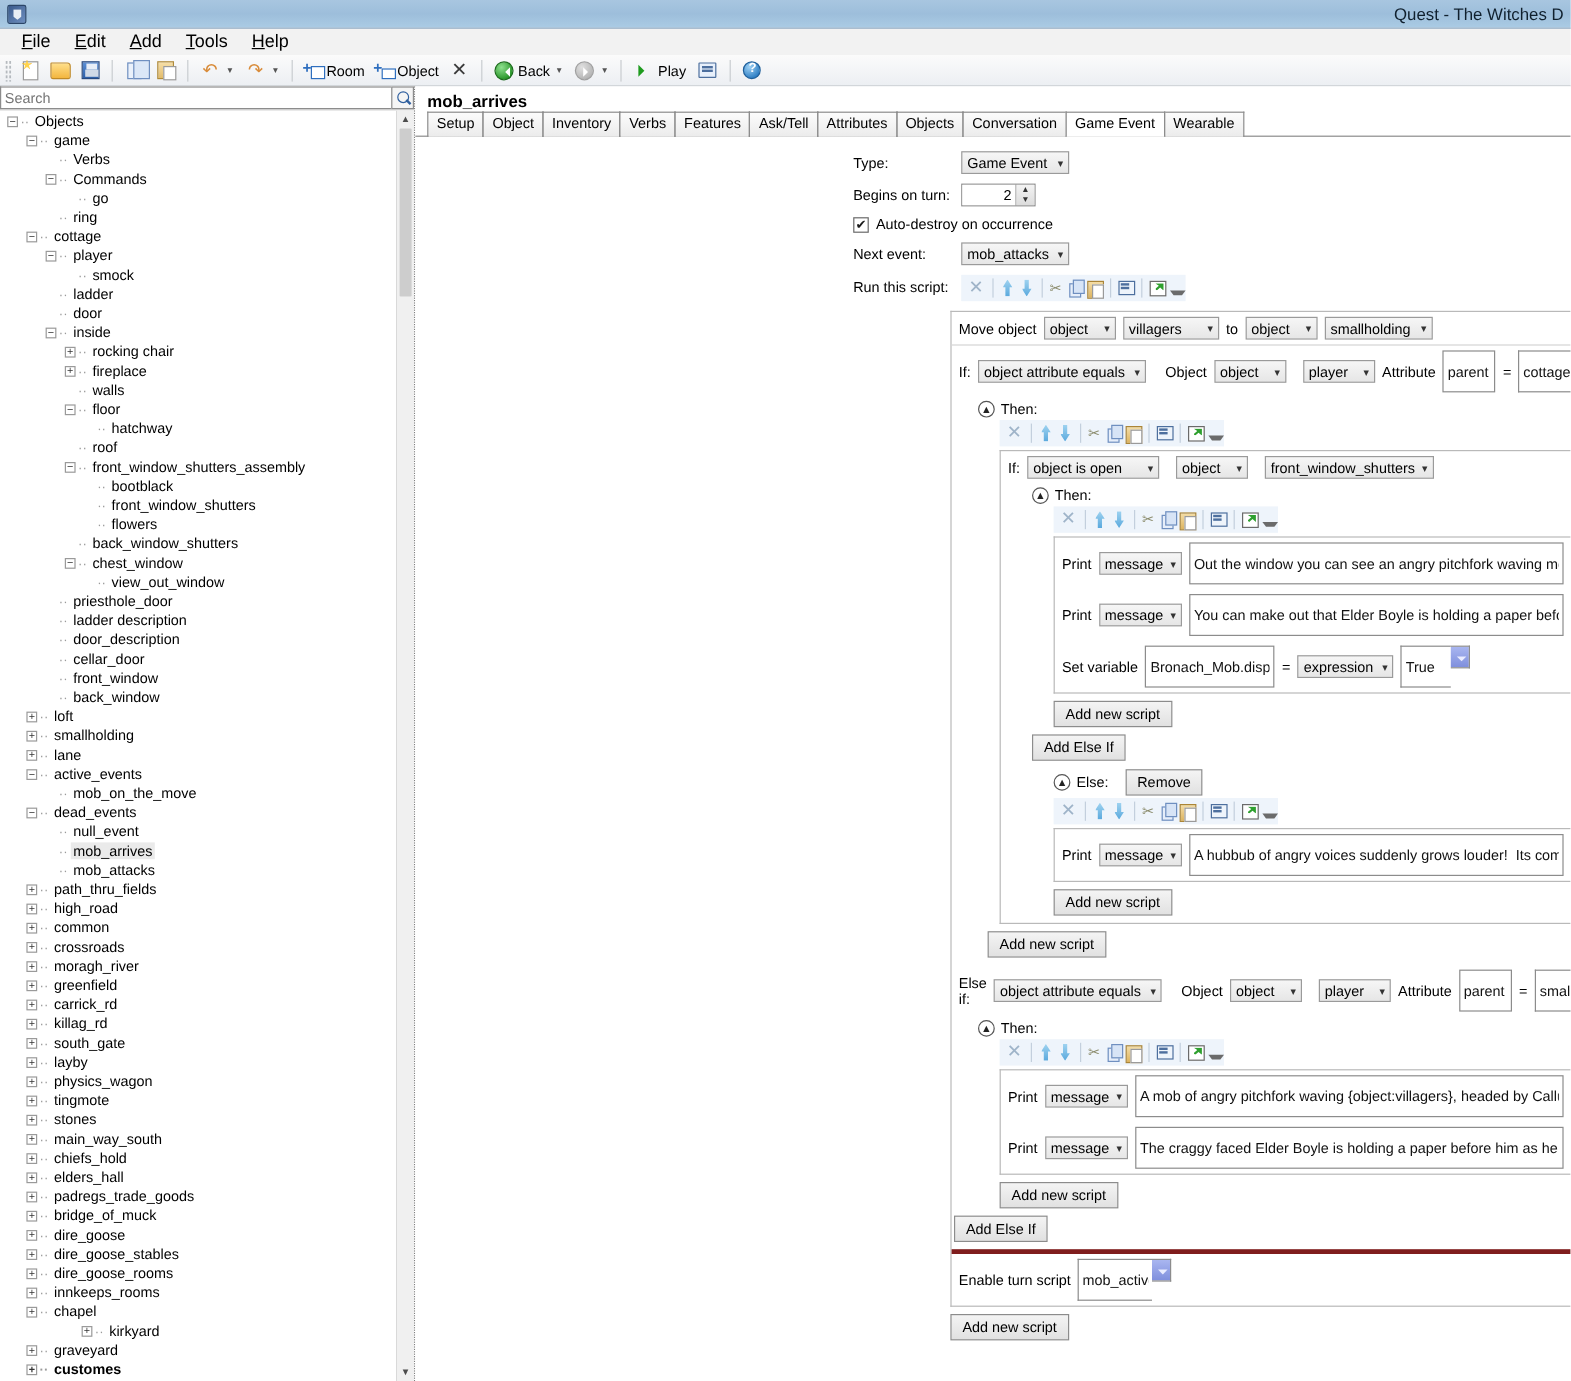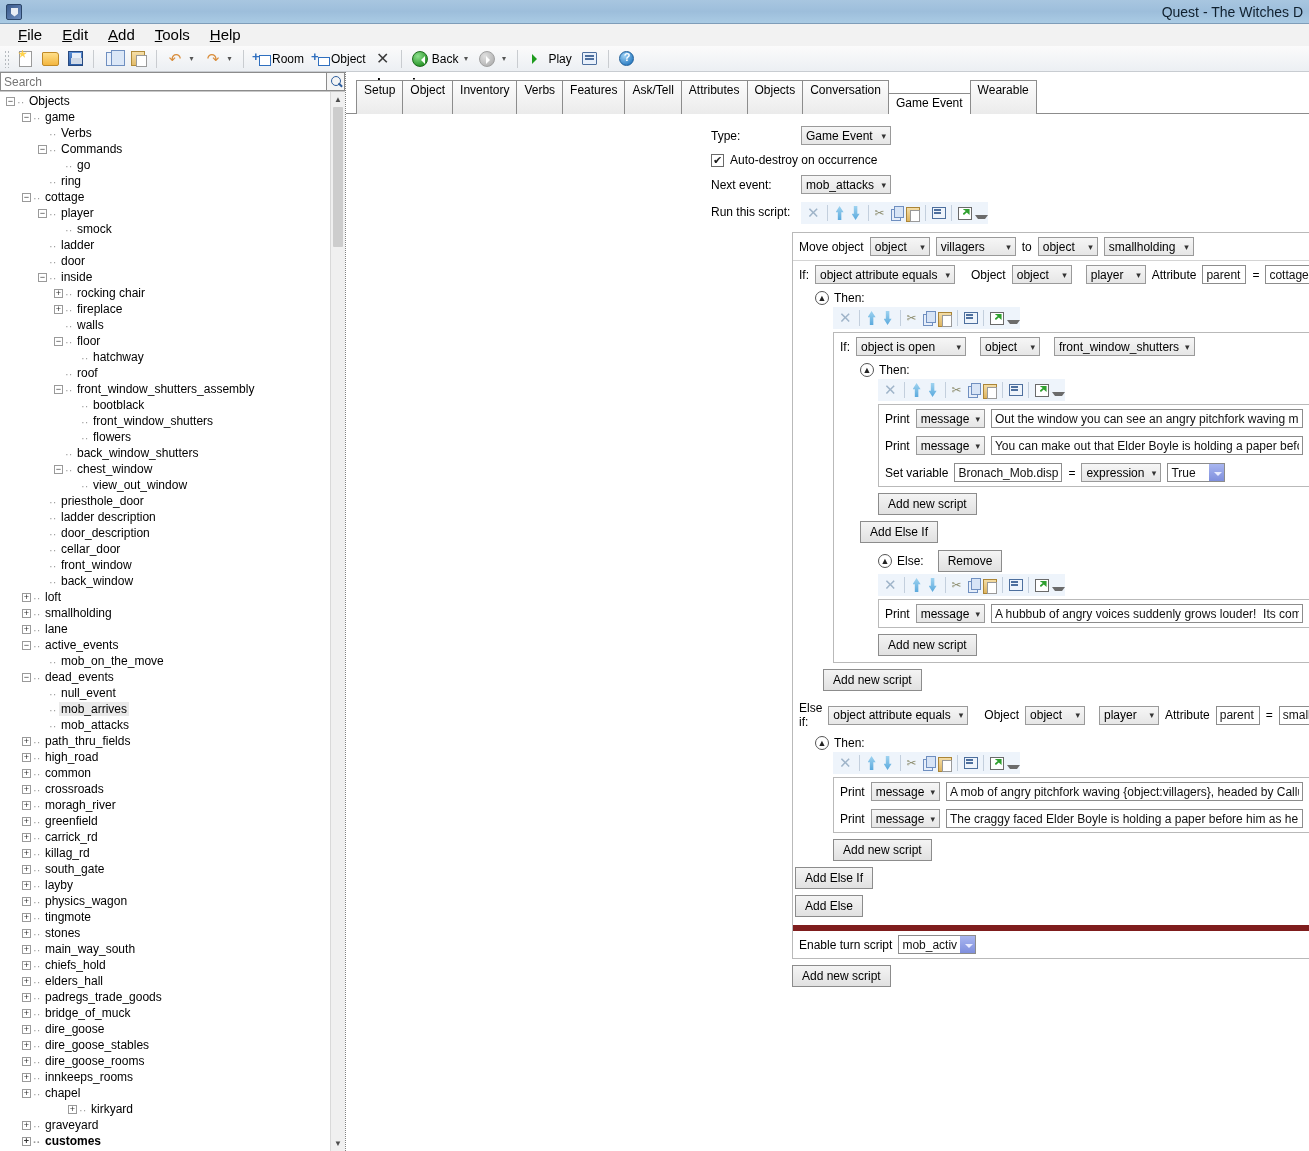--- a/index.html
+++ b/index.html
@@ -158,21 +158,21 @@
   .dots { display:inline-block; width:10px; color:#9a9a9a; letter-spacing:0px; font-size:11px; vertical-align:middle;}
 
   
   .right-pane { flex:1; display:flex; flex-direction:column; background:#fff; overflow:hidden; }
   .editor-title { font-size:14px; font-weight:bold; padding:4px 0 2px 10px; }
   .tabs { display:flex; align-items:flex-end; padding-left:10px; height:20px;
           border-bottom:1px solid #8c8c8c; }
   .tab {
     border:1px solid #8c8c8c; border-bottom:none;
     background: linear-gradient(to bottom,#fcfcfc,#ebebeb);
-    padding:2px 7px; font-size:12px; margin-right:-1px; height:34px;
+    padding:2px 7px; font-size:12px; margin-right:-1px; height:21px;
     position:relative; top:1px;
   }
   .tab.active { background:#fff; height:21px; top:1px; z-index:2; }
 
   .form-area { padding: 12px 0 0 0; overflow:hidden; flex:1; position:relative;}
   .frow { display:flex; align-items:center; margin-bottom:8px; padding-left:365px; }
   .frow .flabel { width:90px; font-size:12px; }
   .combo {
     border:1px solid #9a9a9a; background:linear-gradient(to bottom,#f6f6f6,#e6e6e6);
     height:19px; display:inline-flex; align-items:center; padding:0 4px;
@@ -219,21 +219,21 @@
   .ico-popout::after{content:"";position:absolute;left:6px;top:3px;width:7px;height:6px;background:#2fa02f;
     clip-path:polygon(100% 0,100% 100%,60% 60%,20% 100%,0 80%,45% 35%,0 0);}
   .sbar-more{ width:10px;height:16px;position:relative;}
   .sbar-more::after{content:"";position:absolute;left:1px;bottom:2px;width:7px;height:0;
     border-top:4px solid #6b6b6b;border-left:3px solid transparent;border-right:3px solid transparent;}
 
   
   .scriptbox { border:1px solid #b9b9b9; background:#fff; }
   .srow { display:flex; align-items:center; gap:6px; padding:4px 6px; font-size:12px; }
   .textin {
-    border:1px solid #8c8c8c; background:#fff; height:19px; padding:1px 3px;
+    border:1px solid #8c8c8c; background:#fff; height:35px; padding:1px 3px;
     font-size:12px; font-family:"Liberation Sans",sans-serif; outline:none; color:#111;
   }
   .textin.wide { flex:1; }
   .bluebtn {
     width:16px; height:19px; border:1px solid #8c8c8c; border-left:none;
     background:linear-gradient(to bottom,#a9b6f0,#7f8fdd);
     position:relative;
   }
   .bluebtn::after{content:"";position:absolute;left:5px;top:8px;width:0;height:0;
     border:4px solid transparent;border-top-color:#e9ecff;}
@@ -434,20 +434,30 @@
       <div class="form-area">
 
         <div class="frow" style="padding-left:365px;">
           <div class="flabel">Type:</div>
           <div class="combo" style="min-width:90px">
             <span class="cv">Game Event</span>
             <span class="cc">▾</span>
           </div>
         </div>
 
+        <div class="frow">
+          <div class="flabel">Begins on turn:</div>
+          <div class="spin">
+            <input value="2" style="">
+            <div class="arrows">
+              <span>▲</span>
+              <span>▼</span>
+            </div>
+          </div>
+        </div>
 
         <div class="frow" style="padding-left:365px;">
           <div class="chk">✔</div>
           <div>Auto-destroy on occurrence</div>
         </div>
 
         <div class="frow">
           <div class="flabel">Next event:</div>
           <div class="combo" style="min-width:90px">
             <span class="cv">mob_attacks</span>
@@ -726,26 +736,23 @@
                 </div>
               </div>
               <div style="padding:6px 0 6px 18px">
                 <span class="btn">Add new script</span>
               </div>
             </div>
 
             <div style="padding:0 0 6px 2px">
               <span class="btn">Add Else If</span>
             </div>
-            <div style="padding:0 0 8px 2px">
-              <span class="btn">Add Else</span>
-            </div>
-          </div>
-
-          <div class="srow" style="border-top:6px solid #7f1d1d">
+          </div>
+
+          <div class="srow" style="border-top:4px solid #7f1d1d">
             <span>Enable turn script</span>
             <span style="display:inline-flex">
               <input class="textin" style="width: 62px; border-right: none;" value="mob_active">
               <span class="bluebtn"></span>
             </span>
           </div>
         </div>
 
         <div style="padding:6px 0 0 446px">
           <span class="btn">Add new script</span>

